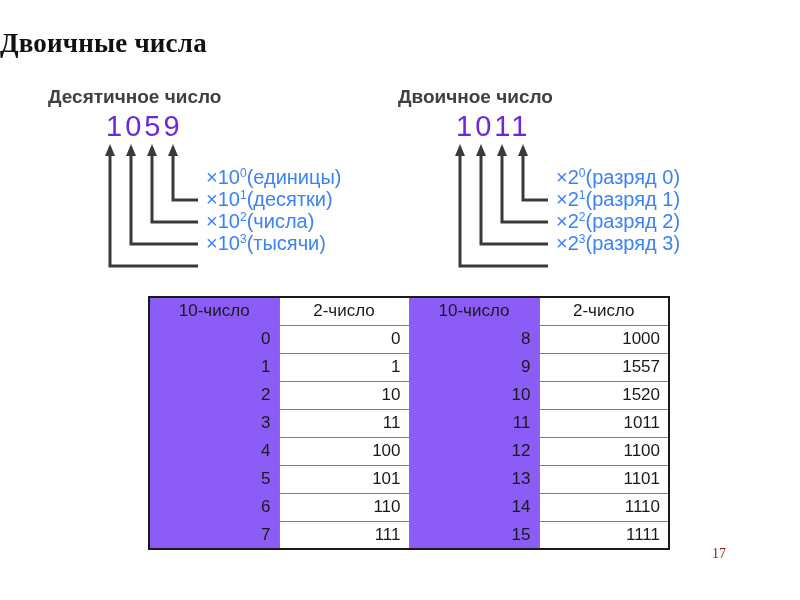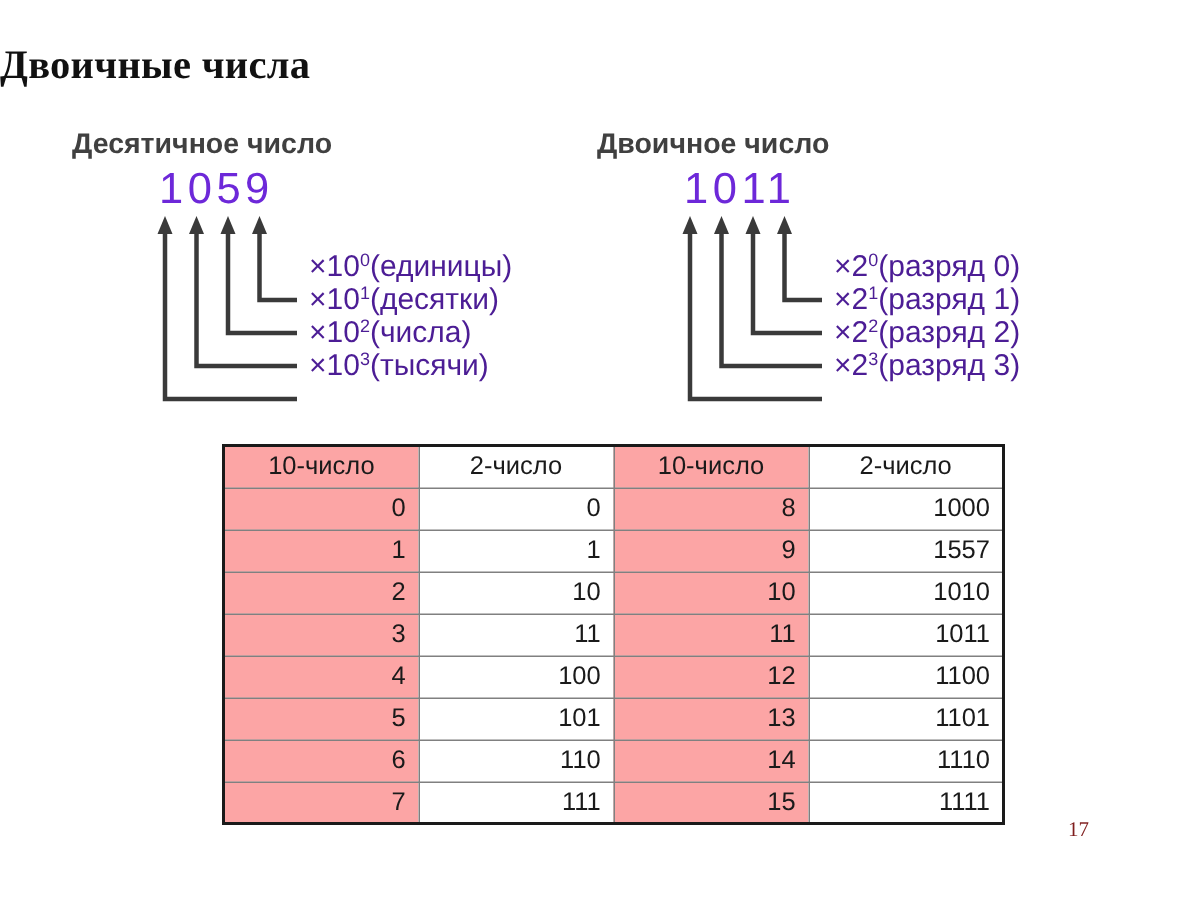--- a/index.html
+++ b/index.html
@@ -74,21 +74,21 @@
     position: absolute;
     left: 158px;
     top: 76px;
     width: 205px;
   }
   .power-row {
     height: 22px;
     line-height: 22px;
     font-size: 20px;
     font-weight: 400;
-    color: #4c1d95;
+    color: #3b82f6;
     white-space: nowrap;
   }
   .power-row .mul { letter-spacing: 0px; }
   .power-row .exp {
     font-size: 12px;
     vertical-align: 7px;
     margin-left: 0px;
     margin-right: 0px;
   }
   .power-row .desc { margin-left: 0px; }
@@ -114,21 +114,21 @@
   #value-table thead th {
     text-align: center;
     padding: 0 4px;
     font-weight: 400;
     border-top: 2px solid #1a1a1a;
   }
   #value-table tbody td { text-align: right; }
   #value-table tbody tr:last-child td { border-bottom: 2px solid #1a1a1a; }
   #value-table .col-first { border-left: 2px solid #1a1a1a; }
   #value-table .col-last  { border-right: 2px solid #1a1a1a; }
-  .cell-dec { background: #fca5a5; }
+  .cell-dec { background: #8b5cf6; }
   .cell-bin { background: #ffffff; margin-left: 12px; }
 
   
   #page-number {
     position: absolute;
     left: 712px;
     top: 546px;
     font-family: "Liberation Serif", serif;
     font-size: 14px;
     color: #7f1d1d;
@@ -234,21 +234,21 @@
       <tr>
         <td class="cell-dec col-first">1</td>
         <td class="cell-bin">1</td>
         <td class="cell-dec">9</td>
         <td class="cell-bin col-last">1557</td>
       </tr>
       <tr>
         <td class="cell-dec col-first">2</td>
         <td class="cell-bin">10</td>
         <td class="cell-dec">10</td>
-        <td class="cell-bin col-last">1010</td>
+        <td class="cell-bin col-last">1520</td>
       </tr>
       <tr>
         <td class="cell-dec col-first">3</td>
         <td class="cell-bin">11</td>
         <td class="cell-dec">11</td>
         <td class="cell-bin col-last">1011</td>
       </tr>
       <tr>
         <td class="cell-dec col-first">4</td>
         <td class="cell-bin">100</td>

